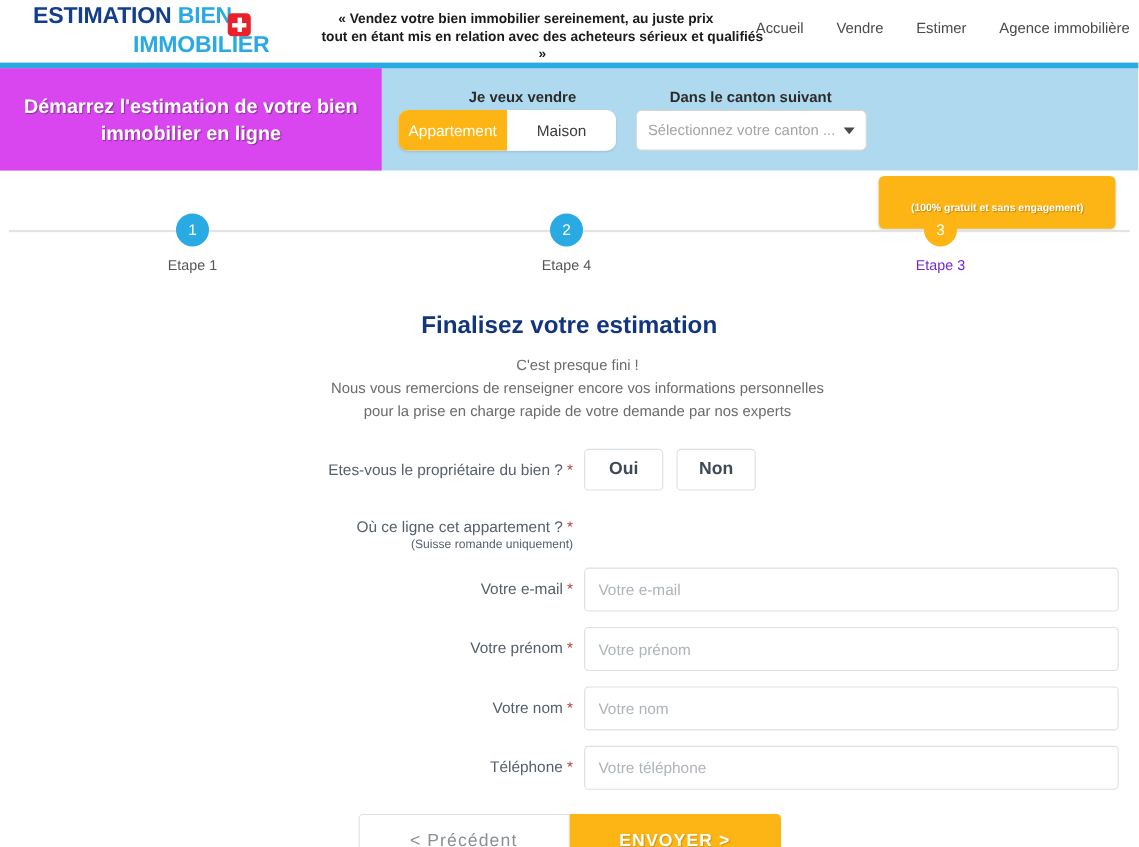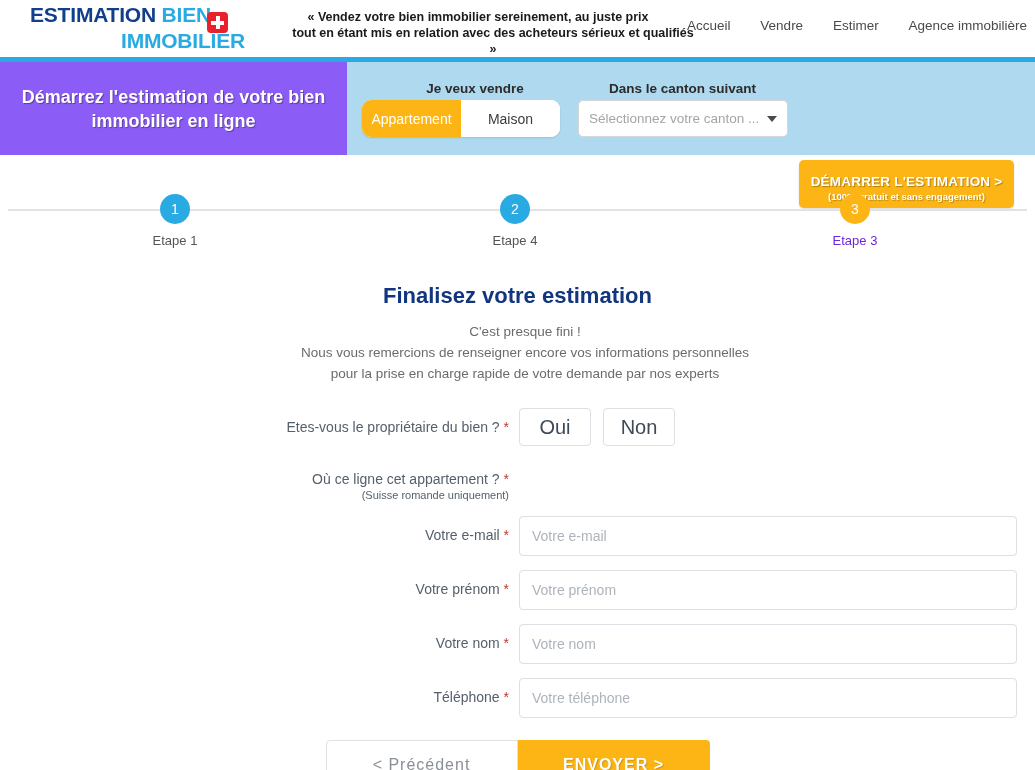--- a/index.html
+++ b/index.html
@@ -76,21 +76,21 @@
   .banner {
     position: relative;
     height: 98px;
     background: #aed9ef;
     border-top: 5px solid #29aae3;
   }
   .banner-left {
     position: absolute;
     left: 0; top: 0;
     width: 347px; height: 93px;
-    background: #8b5cf6;
+    background: #d946ef;
     display: flex;
     align-items: center;
     justify-content: center;
   }
   .banner-left span {
     color: #ffffff;
     font-size: 18px;
     font-weight: bold;
     line-height: 24px;
     text-align: center;
@@ -244,20 +244,21 @@
     margin-top: 12px;
     padding-left: 15px;
   }
 
   .form-body { margin-top: 24px; }
 
   .form-row {
     display: flex;
     align-items: flex-start;
     margin-bottom: 14px;
+    padding-left: 12px;
   }
   .form-label {
     width: 519px;
     padding-right: 10px;
     text-align: right;
     font-size: 14px;
     color: #555f6b;
     padding-top: 11px;
     line-height: 17px;
   }
@@ -285,22 +286,22 @@
   }
   .text-input::placeholder { color: #aeb4bb; }
 
   .yn-group { display: flex; gap: 12px; }
   .yn-btn {
     width: 72px; height: 38px;
     background: #ffffff;
     border: 1px solid #dcdfe3;
     border-radius: 4px;
     font-family: "Liberation Sans", sans-serif;
-    font-size: 20px;
-    font-weight: normal;
+    font-size: 16px;
+    font-weight: bold;
     color: #3f4a57;
     cursor: pointer;
   }
 
   .actions {
     display: flex;
     justify-content: center;
     margin-top: 22px;
   }
   .btn-prev {
@@ -368,21 +369,20 @@
     <button class="toggle-btn active">Appartement</button>
     <button class="toggle-btn">Maison</button>
   </div>
 
   <div class="canton-select">
     <span class="placeholder">Sélectionnez votre canton ...</span>
     <span class="caret"></span>
   </div>
 
   <button class="cta-btn">
-    <span class="cta-main">DÉMARRER L'ESTIMATION &gt;</span>
     <span class="cta-sub">(100% gratuit et sans engagement)</span>
   </button>
 </div>
 
 <div class="stepper">
   <div class="stepper-line"></div>
 
   <div class="step" style="left:175px;">
     <div class="step-circle">1</div>
     <div class="step-label">Etape 1</div>

